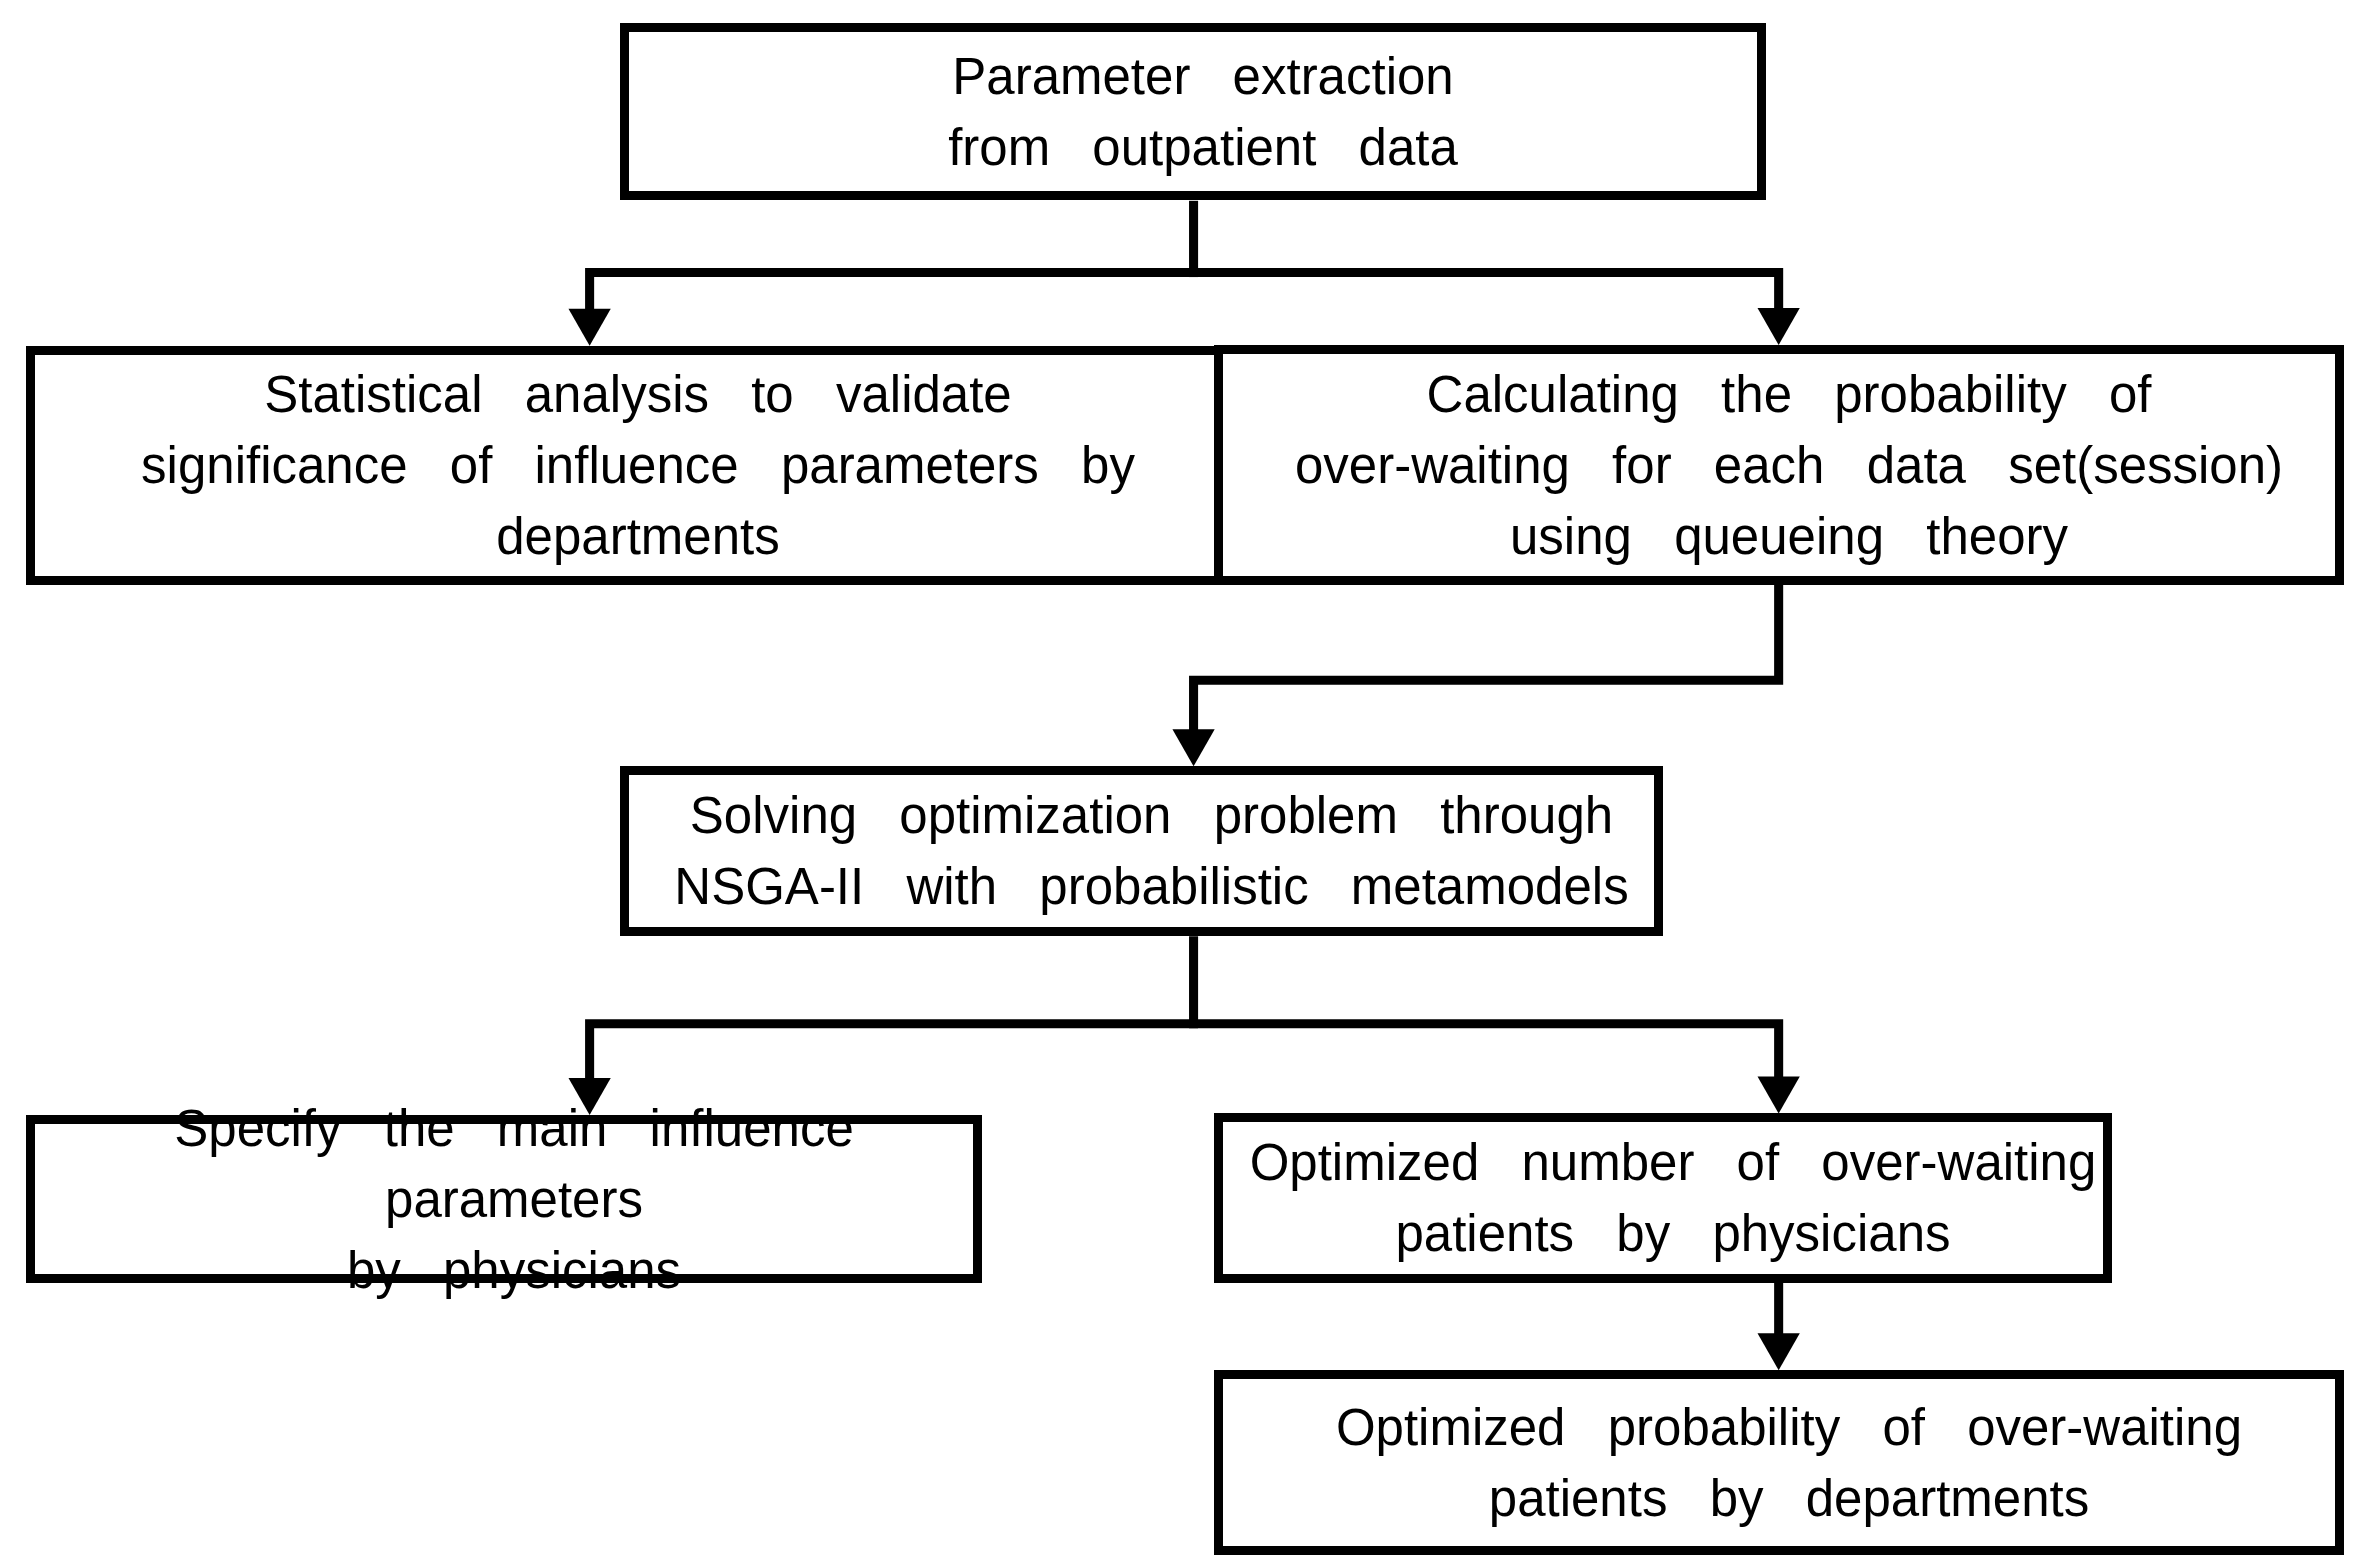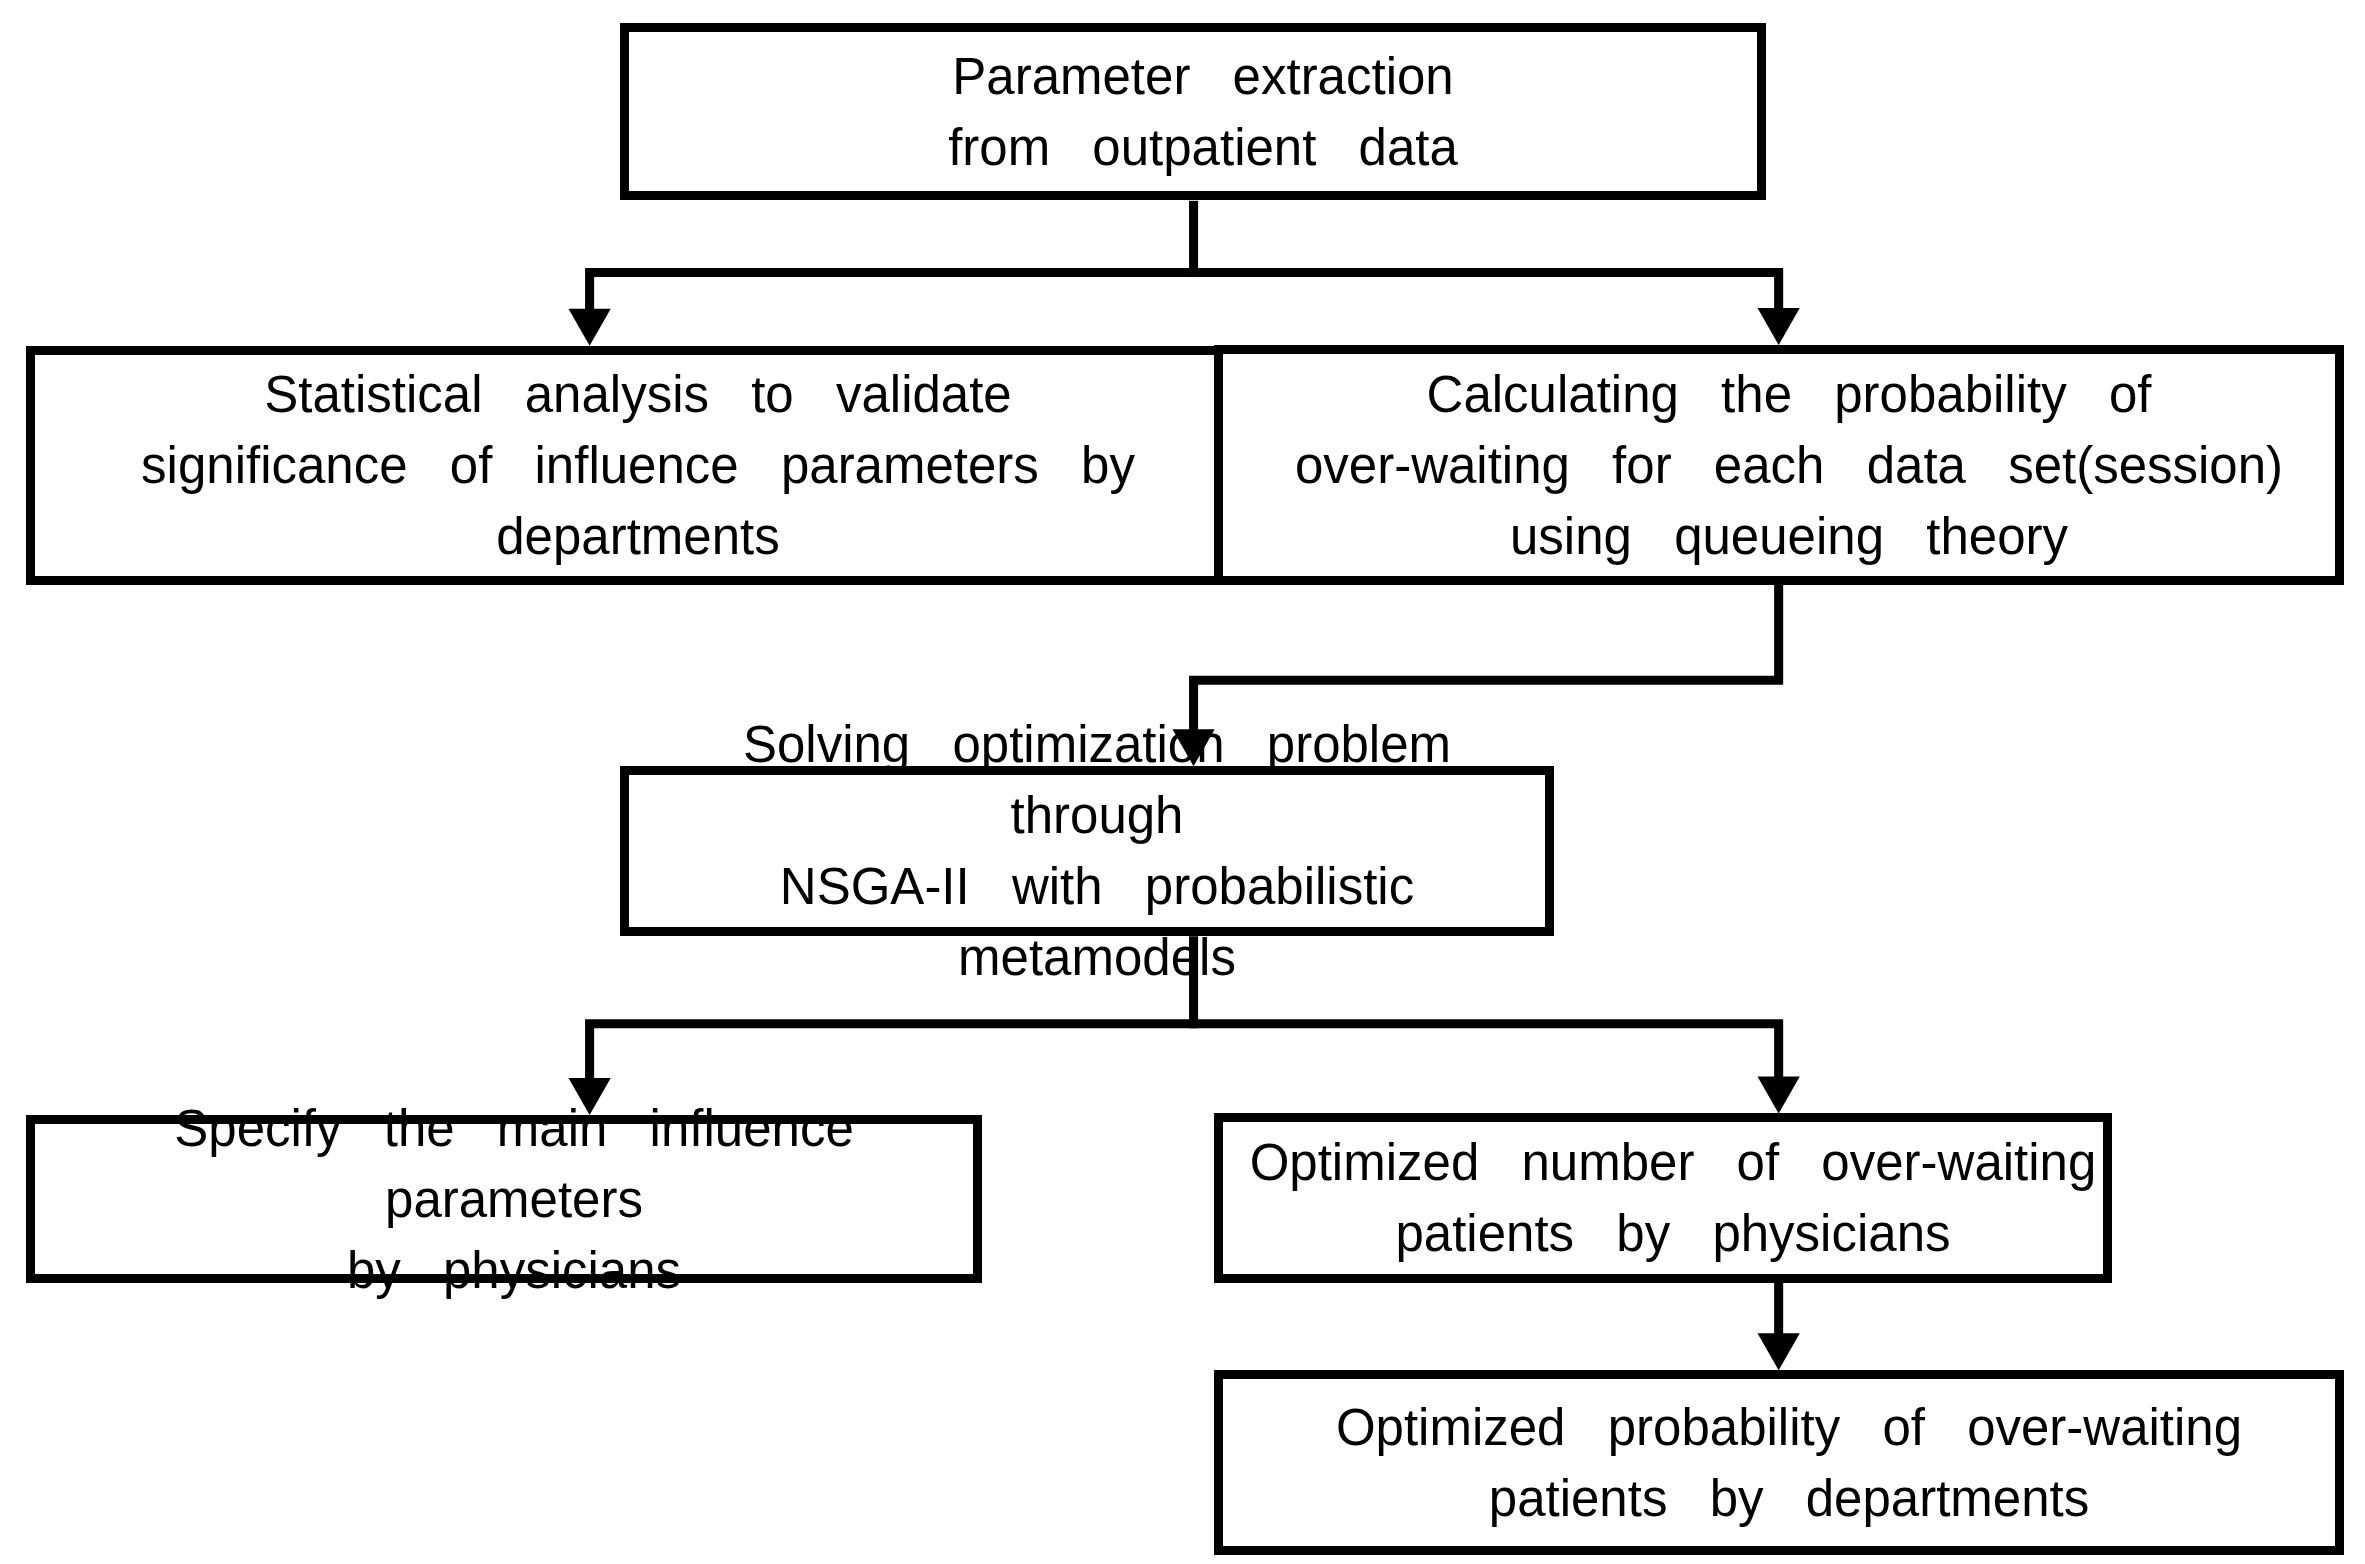--- a/index.html
+++ b/index.html
@@ -78,21 +78,21 @@
 significance of influence parameters by
 departments</div>
   </div>
 
   <div class="node" style="left:1214px; top:345px; width:1130px; height:240px;">
     <div class="label">Calculating the probability of
 over-waiting for each data set(session)
 using queueing theory</div>
   </div>
 
-  <div class="node" style="left:620px; top:766px; width:934px; height:170px;">
+  <div class="node" style="left:620px; top:766px; width:1043px; height:170px;">
     <div class="label">Solving optimization problem through
 NSGA-II with probabilistic metamodels</div>
   </div>
 
   <div class="node" style="left:26px; top:1115px; width:956px; height:168px;">
     <div class="label">Specify the main influence parameters
 by physicians</div>
   </div>
 
   <div class="node" style="left:1214px; top:1113px; width:898px; height:170px;">

